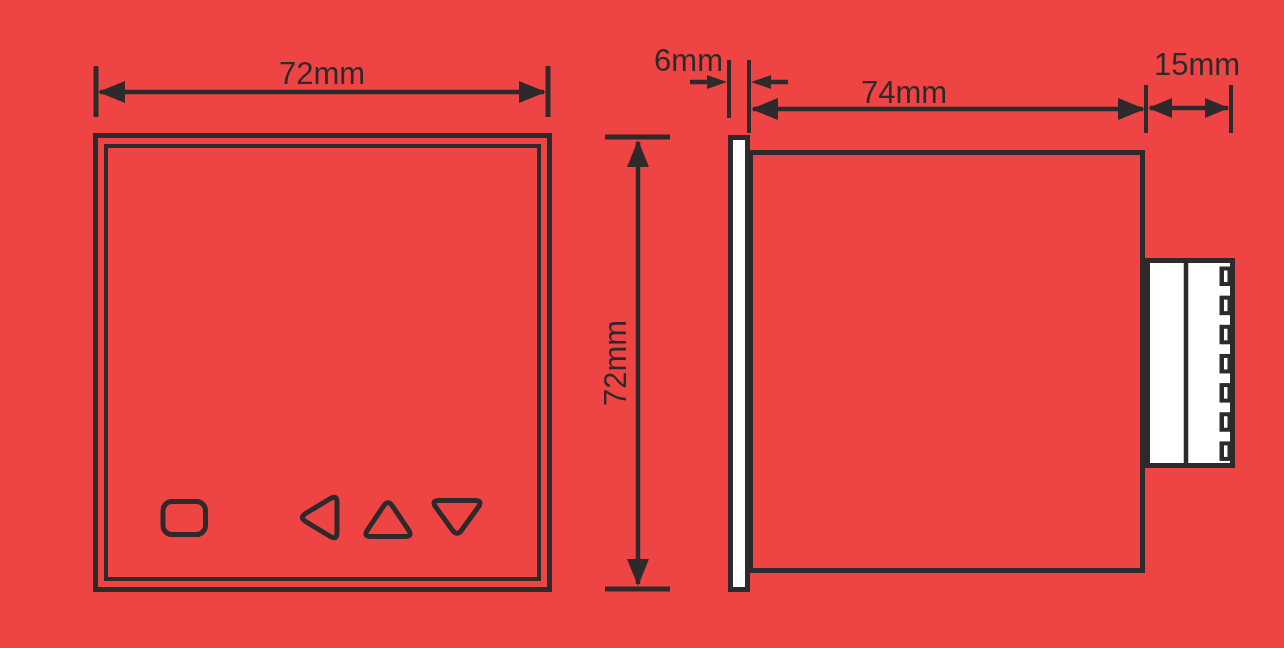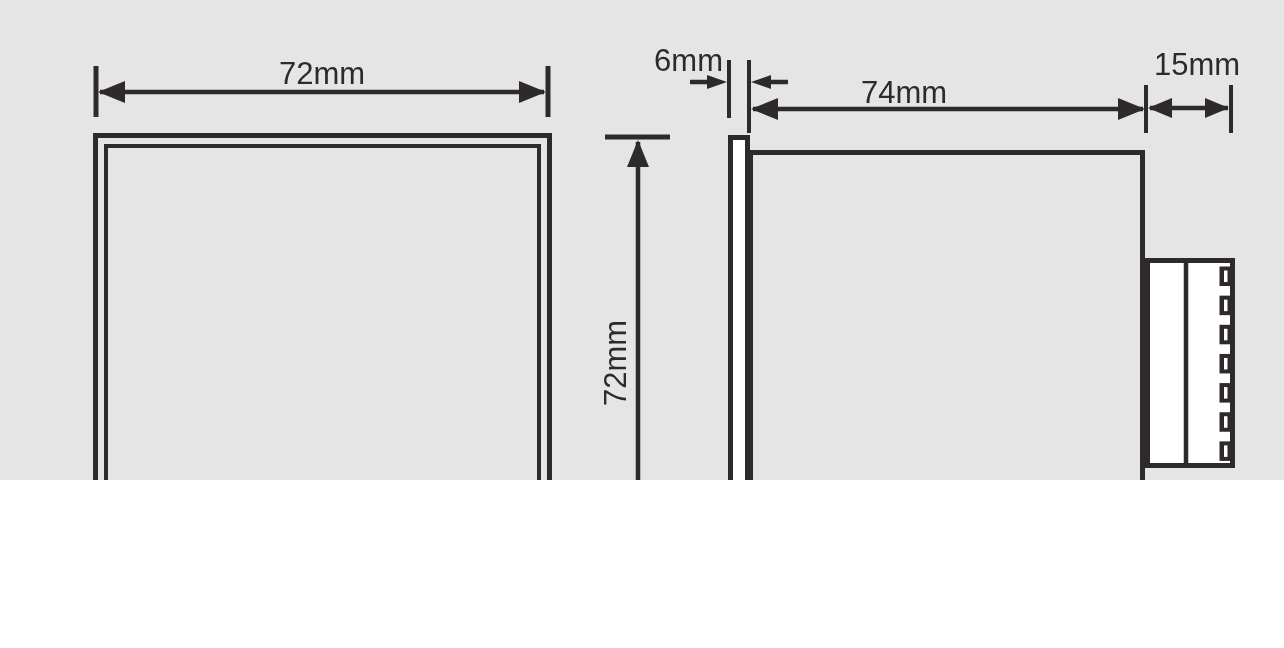--- a/index.html
+++ b/index.html
@@ -1,19 +1,19 @@
 <!DOCTYPE html>
 <html><head>
 <meta charset="utf-8">
 <style>
   html,body{margin:0;padding:0;background:#ffffff;}
   .canvas{
     position:relative;
-    width:1284px;height:480px;
-    background:#e5e5e5;
+    width:1284px;height:648px;
+    background:#ef4444;
     font-family:"Liberation Sans", sans-serif;
     overflow:hidden;
   }
   svg{display:block;}
   .dim-label{
     font-family:"Liberation Sans", sans-serif;
     font-size:31px;
     fill:#2e2a2b;
   }
   .ink-stroke{stroke:#2e2a2b;fill:none;}

